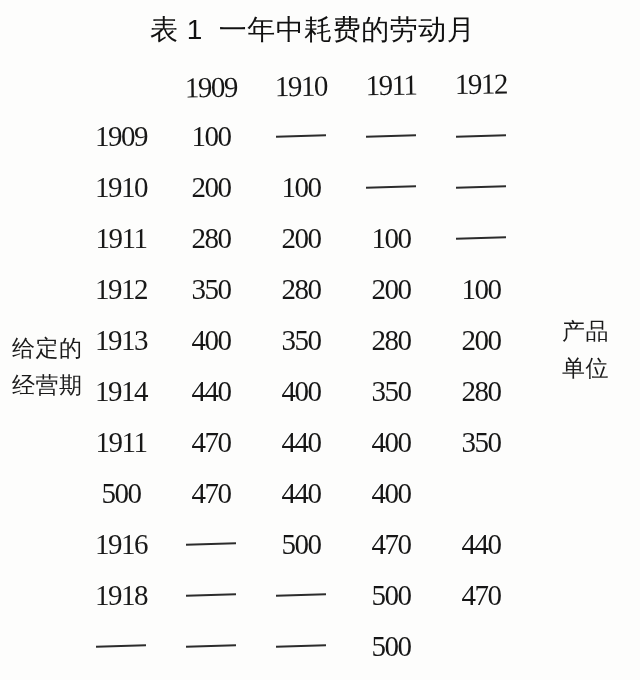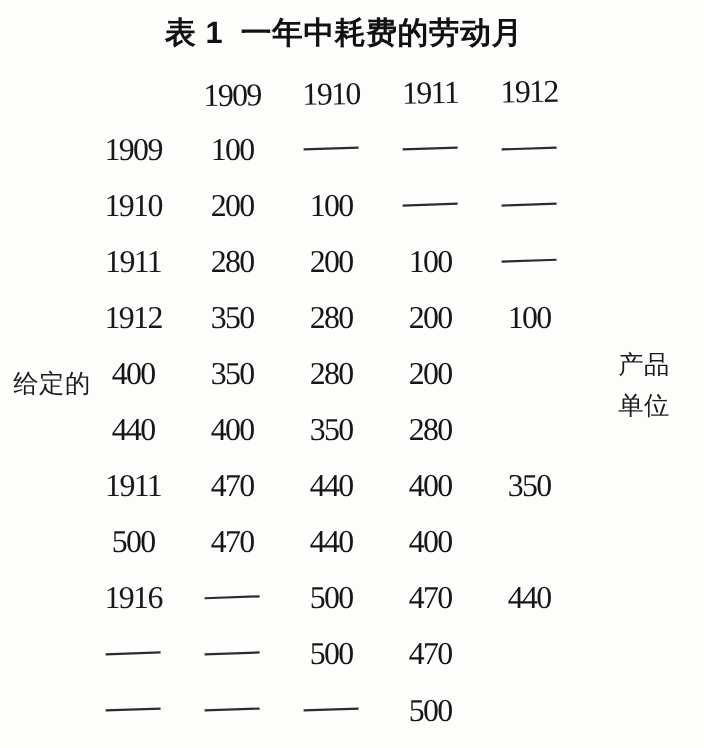--- a/index.html
+++ b/index.html
@@ -12,21 +12,21 @@
     position: relative;
     width: 640px; height: 680px;
     background: #fdfdfc;
     color: #1c1c1c;
     overflow: hidden;
   }
   .title {
     position: absolute;
     top: 11px; left: 150px;
     font-family: "Liberation Sans", sans-serif;
-    font-weight: bold;
+    font-weight: normal;
     font-size: 28px;
     color: #111;
     white-space: nowrap;
     letter-spacing: 0.5px;
   }
   .title .title-prefix { margin-right: 16px; }
   .table-grid {
     position: absolute;
     left: 76px; top: 62px;
     width: 450px;
@@ -66,20 +66,21 @@
 <body>
 
 <div class="page">
 
   <div class="title">
     <span class="title-prefix">表 1</span><span>一年中耗费的劳动月</span>
   </div>
 
   <div class="side-label left">
     <div>给定的</div>
+    <div>经营期</div>
   </div>
 
   <div class="side-label right">
     <div>产品</div>
     <div>单位</div>
   </div>
 
   <div class="table-grid">
     <div class="t-row header">
       <div class="t-cell"></div>
@@ -111,26 +112,28 @@
           <div class="t-cell"><span class="dash"></span></div>
         </div>
         <div class="t-row">
           <div class="t-cell year">1912</div>
           <div class="t-cell">350</div>
           <div class="t-cell">280</div>
           <div class="t-cell">200</div>
           <div class="t-cell">100</div>
         </div>
         <div class="t-row">
+          <div class="t-cell year">1913</div>
           <div class="t-cell">400</div>
           <div class="t-cell">350</div>
           <div class="t-cell">280</div>
           <div class="t-cell">200</div>
         </div>
         <div class="t-row">
+          <div class="t-cell year">1914</div>
           <div class="t-cell">440</div>
           <div class="t-cell">400</div>
           <div class="t-cell">350</div>
           <div class="t-cell">280</div>
         </div>
         <div class="t-row">
           <div class="t-cell year">1911</div>
           <div class="t-cell">470</div>
           <div class="t-cell">440</div>
           <div class="t-cell">400</div>
@@ -143,20 +146,21 @@
           <div class="t-cell">400</div>
         </div>
         <div class="t-row">
           <div class="t-cell year">1916</div>
           <div class="t-cell"><span class="dash"></span></div>
           <div class="t-cell">500</div>
           <div class="t-cell">470</div>
           <div class="t-cell">440</div>
         </div>
         <div class="t-row">
+          <div class="t-cell year">1918</div>
           <div class="t-cell"><span class="dash"></span></div>
           <div class="t-cell"><span class="dash"></span></div>
           <div class="t-cell">500</div>
           <div class="t-cell">470</div>
         </div>
         <div class="t-row">
           <div class="t-cell"><span class="dash"></span></div>
           <div class="t-cell"><span class="dash"></span></div>
           <div class="t-cell"><span class="dash"></span></div>
           <div class="t-cell">500</div>

